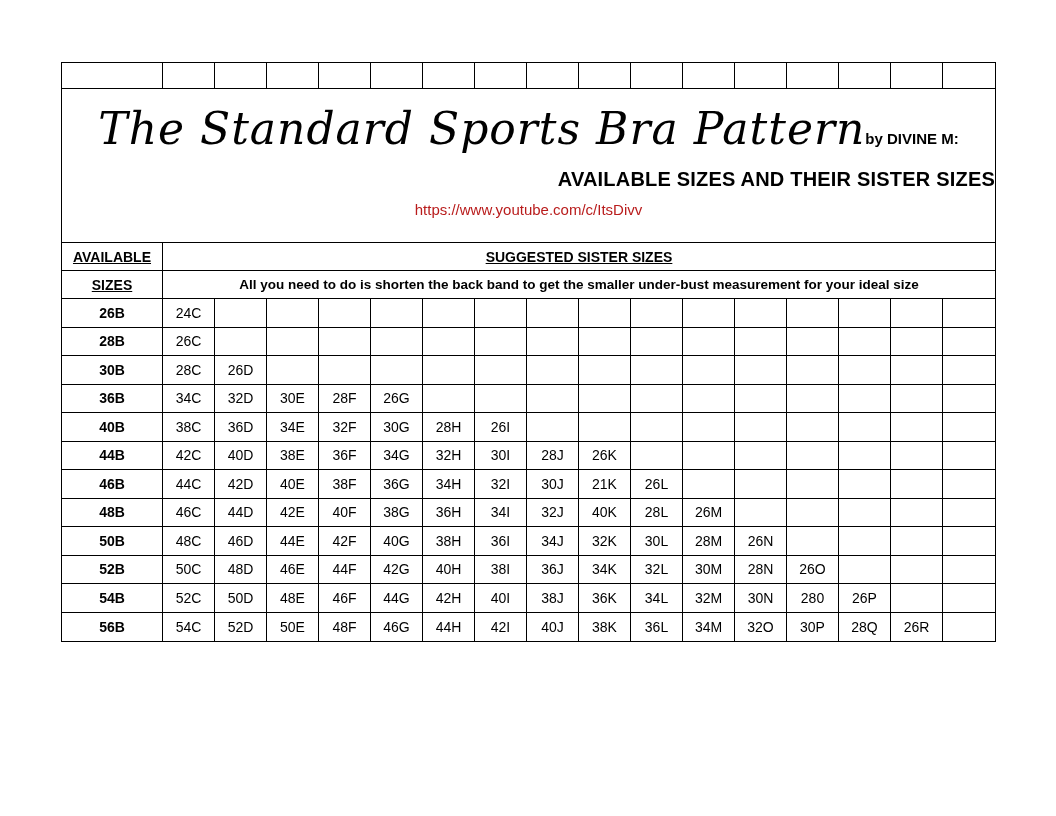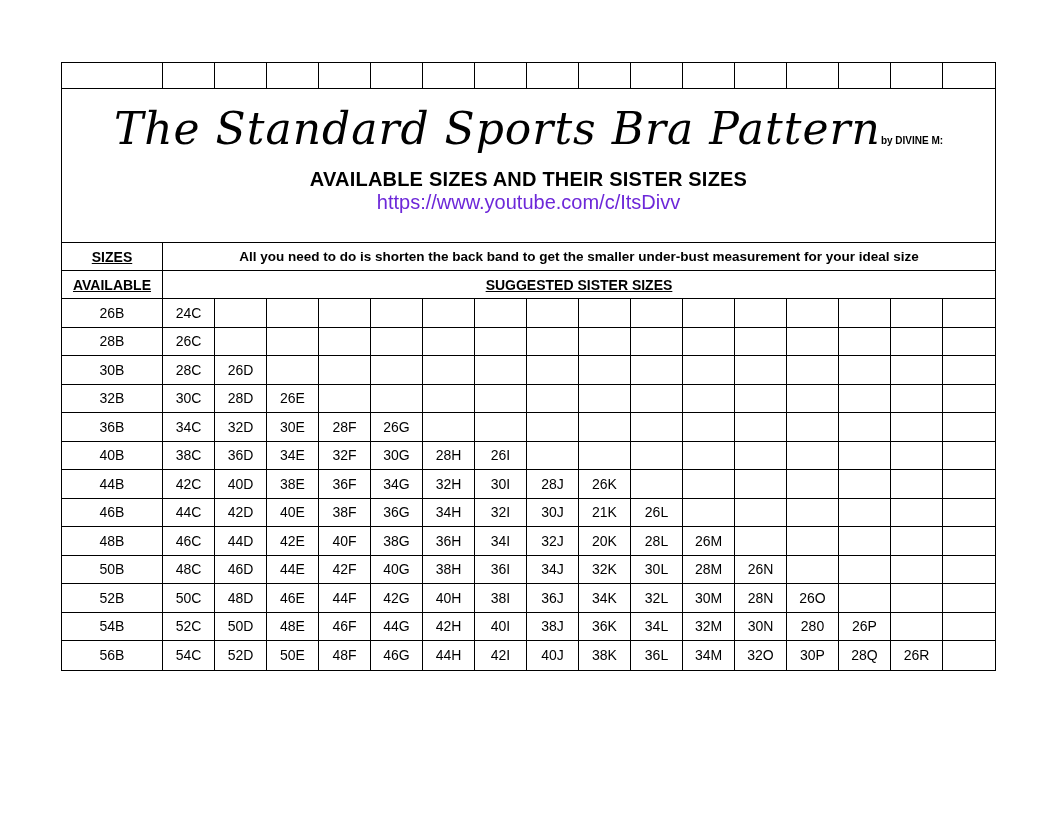--- a/index.html
+++ b/index.html
@@ -49,41 +49,42 @@
   .script-title {
     font-family: "DejaVu Serif", serif;
     font-style: italic;
     font-size: 44px;
     line-height: 1.25;
     letter-spacing: 1px;
   }
   .byline {
     font-family: "Liberation Sans", sans-serif;
     font-style: normal;
-    font-size: 10px;
+    font-size: 15px;
     font-weight: bold;
     letter-spacing: 0;
   }
   .subtitle {
     font-size: 20px;
     font-weight: bold;
     margin-top: 12px;
     letter-spacing: 0.2px;
+    text-align: right;
   }
   .url {
-    font-size: 20px;
-    margin-top: 0;
-    color: #6d28d9;
+    font-size: 15px;
+    margin-top: 10px;
+    color: #b91c1c;
   }
   .header-row { height: 28px; }
   .header-row .cell { font-weight: bold; }
   .u { text-decoration: underline; }
   .sister-subheader { font-size: 13.5px; }
   .trow { height: 28.5px; }
-  .size-label { font-weight: normal; }
+  .size-label { font-weight: bold; }
   #table-body .grid-row:last-child { border-bottom: none; }
 </style>
 </head>
 <body>
 
 <div class="sheet">
 
   <div class="grid-row top-strip" id="top-strip">
       <div class="cell"></div>
       <div class="cell"></div>
@@ -105,32 +106,32 @@
     </div>
 
   <div class="title-box">
     <div class="script-title"><span>The Standard Sports Bra Pattern</span><span class="byline">by DIVINE M:</span></div>
     <div class="subtitle">AVAILABLE SIZES AND THEIR SISTER SIZES</div>
     <div class="url">https://www.youtube.com/c/ItsDivv</div>
   </div>
 
   <div class="two-col header-row">
     <div class="cell">
-        <span class="u">SIZES</span>
-      </div>
-    <div class="cell sister-subheader">All you need to do is shorten the back band to get the smaller under-bust measurement for your ideal size</div>
+        <span class="u">AVAILABLE</span>
+      </div>
+    <div class="cell">
+        <span class="u">SUGGESTED SISTER SIZES</span>
+      </div>
   </div>
 
   <div class="two-col header-row">
     <div class="cell">
-        <span class="u">AVAILABLE</span>
-      </div>
-    <div class="cell">
-        <span class="u">SUGGESTED SISTER SIZES</span>
-      </div>
+        <span class="u">SIZES</span>
+      </div>
+    <div class="cell sister-subheader">All you need to do is shorten the back band to get the smaller under-bust measurement for your ideal size</div>
   </div>
 
   <div id="table-body">
       <div class="grid-row trow">
         <div class="cell size-label">26B</div>
         <div class="cell">24C</div>
         <div class="cell"></div>
         <div class="cell"></div>
         <div class="cell"></div>
         <div class="cell"></div>
@@ -163,39 +164,20 @@
         <div class="cell"></div>
         <div class="cell"></div>
         <div class="cell"></div>
         <div class="cell"></div>
       </div>
       <div class="grid-row trow">
         <div class="cell size-label">30B</div>
         <div class="cell">28C</div>
         <div class="cell">26D</div>
         <div class="cell"></div>
-        <div class="cell"></div>
-        <div class="cell"></div>
-        <div class="cell"></div>
-        <div class="cell"></div>
-        <div class="cell"></div>
-        <div class="cell"></div>
-        <div class="cell"></div>
-        <div class="cell"></div>
-        <div class="cell"></div>
-        <div class="cell"></div>
-        <div class="cell"></div>
-        <div class="cell"></div>
-        <div class="cell"></div>
-      </div>
-      <div class="grid-row trow">
-        <div class="cell size-label">32B</div>
-        <div class="cell">30C</div>
-        <div class="cell">28D</div>
-        <div class="cell">26E</div>
         <div class="cell"></div>
         <div class="cell"></div>
         <div class="cell"></div>
         <div class="cell"></div>
         <div class="cell"></div>
         <div class="cell"></div>
         <div class="cell"></div>
         <div class="cell"></div>
         <div class="cell"></div>
         <div class="cell"></div>
@@ -282,21 +264,21 @@
       <div class="grid-row trow">
         <div class="cell size-label">48B</div>
         <div class="cell">46C</div>
         <div class="cell">44D</div>
         <div class="cell">42E</div>
         <div class="cell">40F</div>
         <div class="cell">38G</div>
         <div class="cell">36H</div>
         <div class="cell">34I</div>
         <div class="cell">32J</div>
-        <div class="cell">20K</div>
+        <div class="cell">40K</div>
         <div class="cell">28L</div>
         <div class="cell">26M</div>
         <div class="cell"></div>
         <div class="cell"></div>
         <div class="cell"></div>
         <div class="cell"></div>
         <div class="cell"></div>
       </div>
       <div class="grid-row trow">
         <div class="cell size-label">50B</div>

